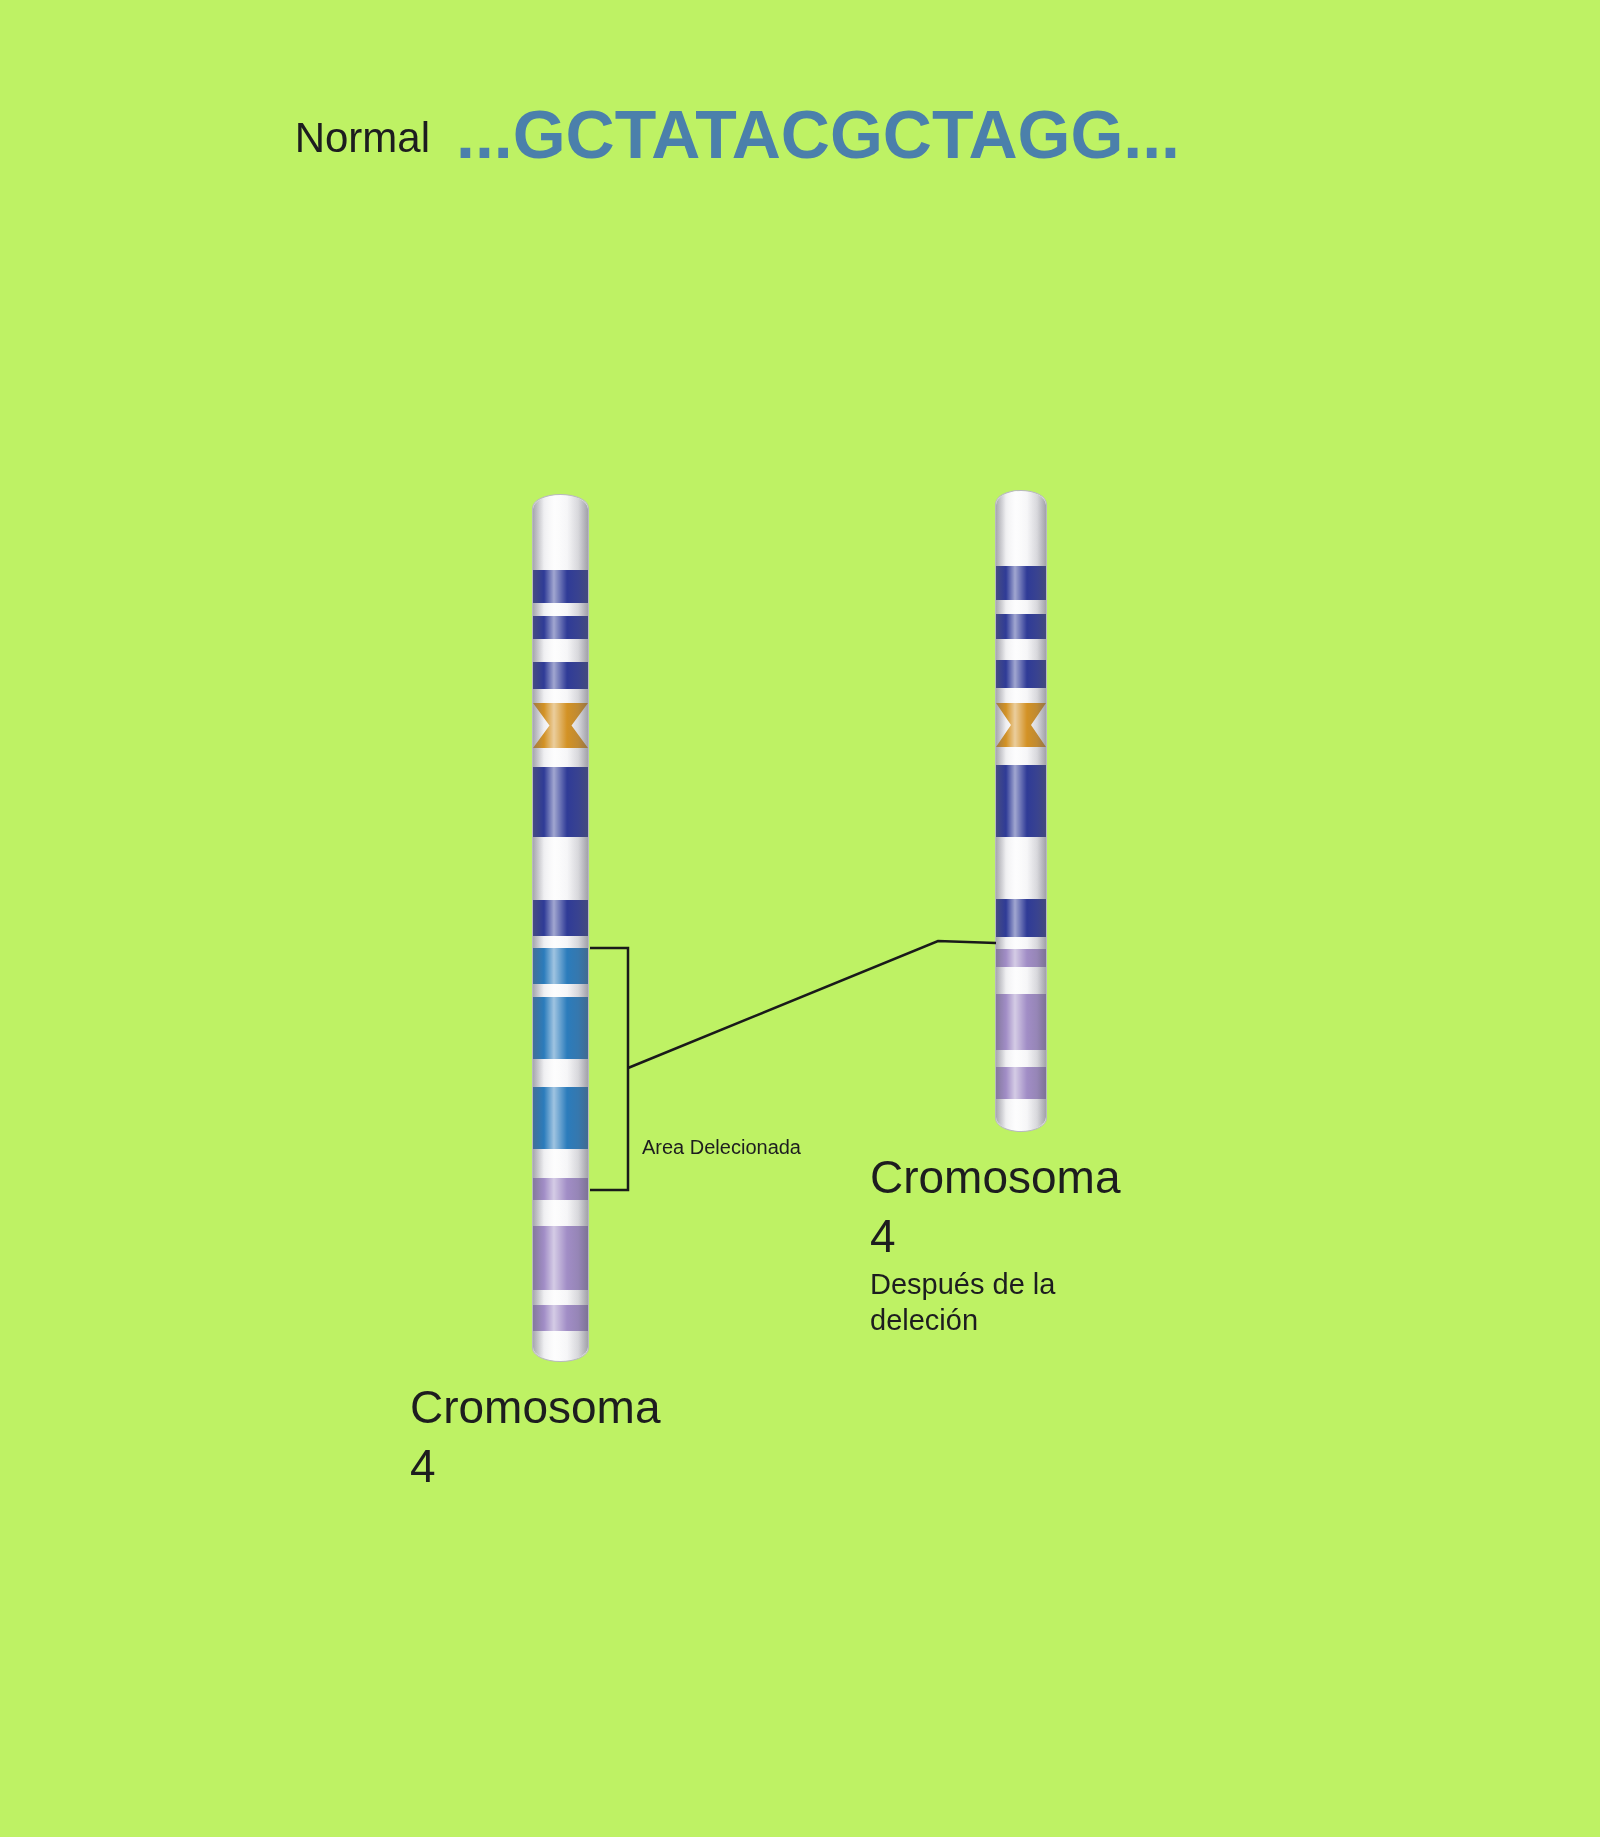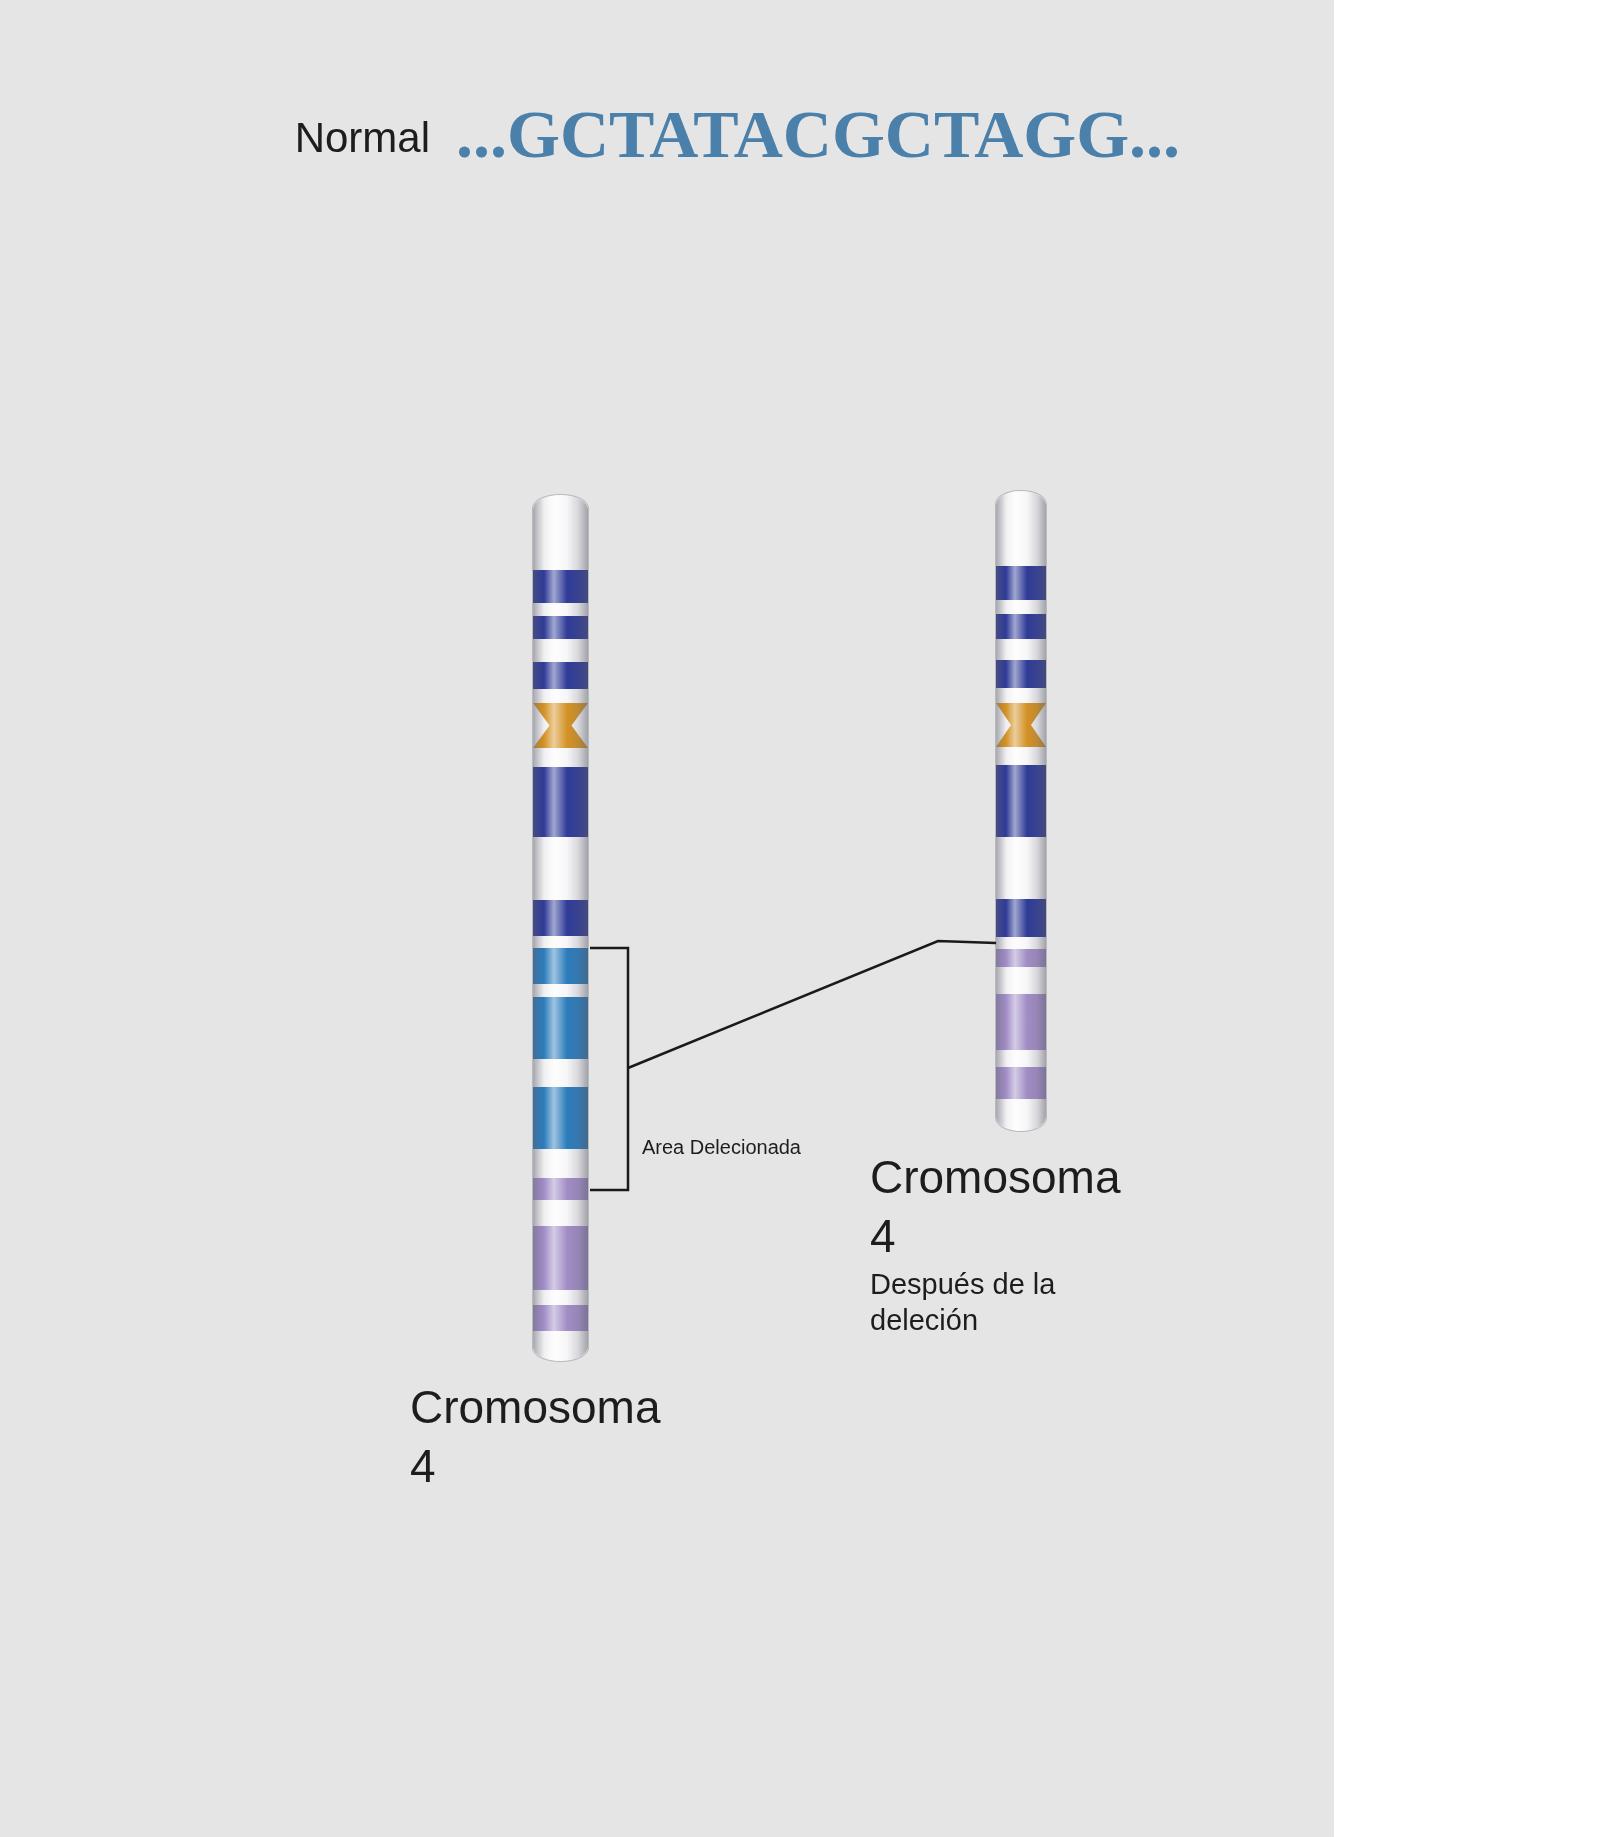--- a/index.html
+++ b/index.html
@@ -1,36 +1,36 @@
 <!DOCTYPE html>
 <html style="--seq: #4b80ab; --text: #1d1d1f;"><head>
 <meta charset="utf-8">
 <style>
   html,body{margin:0;padding:0;background:#ffffff;}
   .canvas{
     position:relative;
-    width:1334px;
+    width:1600px;
     height:1837px;
-    background:#e5e5e5;
+    background:#bef264;
     font-family:"Liberation Sans", sans-serif;
     color:var(--text,#1d1d1f);
     overflow:hidden;
   }
   .abs{position:absolute;}
 
   
   .row-label{
     font-size:42px;
     line-height:1.25;
     color:var(--text,#1d1d1f);
   }
   .normal-label{left:100px;top:112px;width:330px;text-align:right;}
   .deletion-label{left:85px;top:222px;width:330px;text-align:center;}
   .seq{
-    font-family:Liberation Serif, serif;
+    font-family:Liberation Sans, sans-serif;
     font-weight:bold;
     font-size:68px;
     line-height:1;
     color:var(--seq,#4b80ab);
     white-space:nowrap;
     letter-spacing:0;
   }
   .normal-seq{left:456px;top:100px;}
   .deletion-seq{left:456px;top:212px;}
   .del-box{

